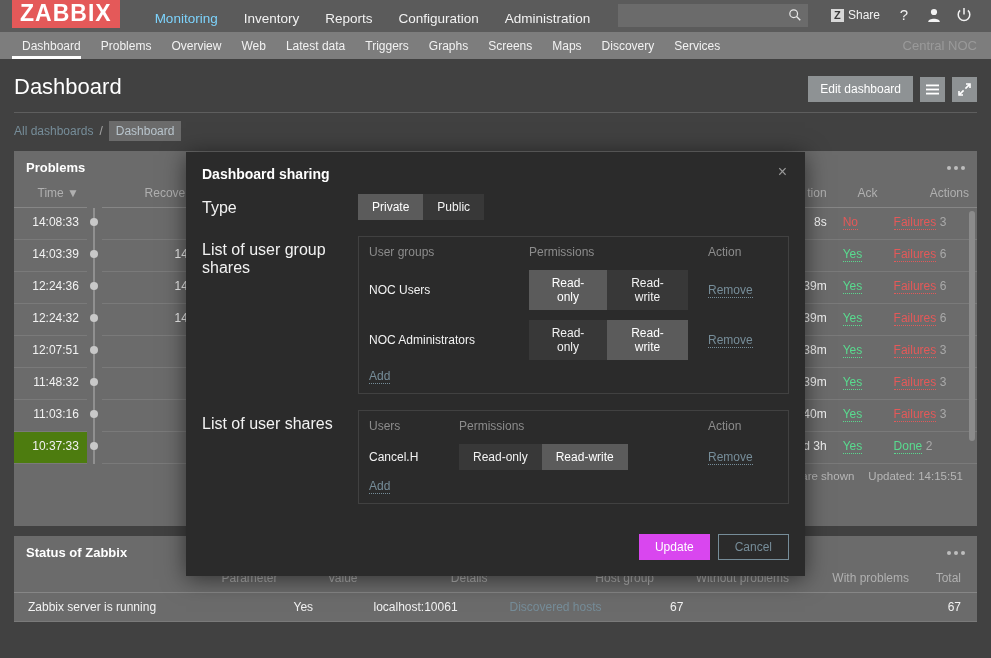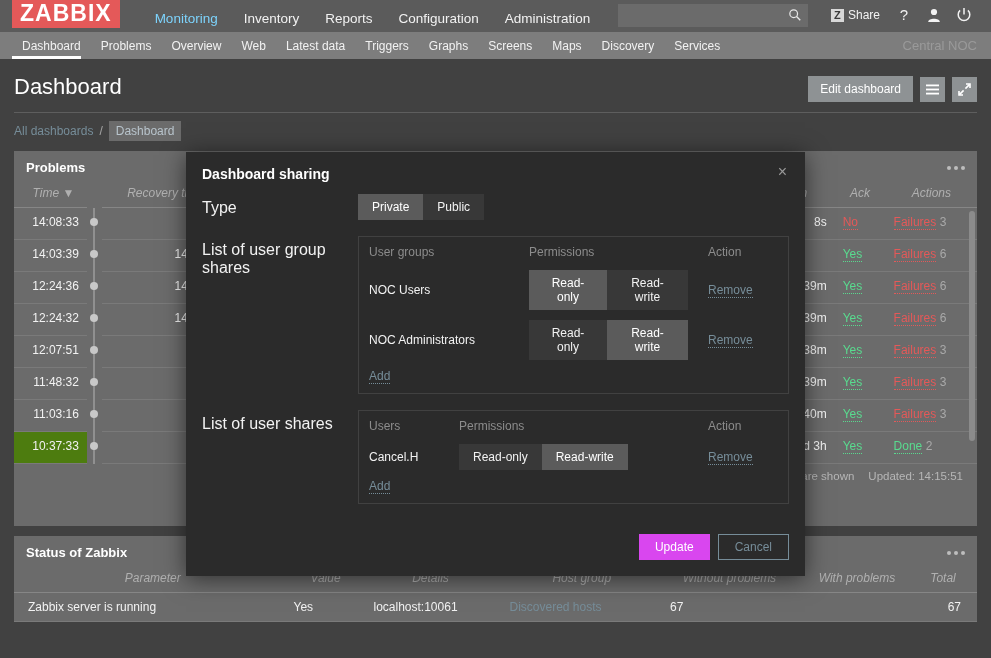--- a/index.html
+++ b/index.html
@@ -235,25 +235,24 @@
   }
 
   table.wtbl {
     width: 100%;
     border-collapse: collapse;
     font-size: 12px;
   }
   table.wtbl th {
     color: #b0b0b0;
     font-weight: normal;
-    text-align: center;
+    text-align: right;
     padding: 4px 8px 7px 8px;
     border-bottom: 1px solid #868686;
     white-space: nowrap;
-    font-style: italic;
   }
   table.wtbl td {
     padding: 7px 8px;
     border-bottom: 1px solid #7a7a7a;
     color: #f2f2f2;
     white-space: nowrap;
     vertical-align: top;
   }
   .t-right { text-align: right; }
   .lnk { color: #768d99; text-decoration: none; }

